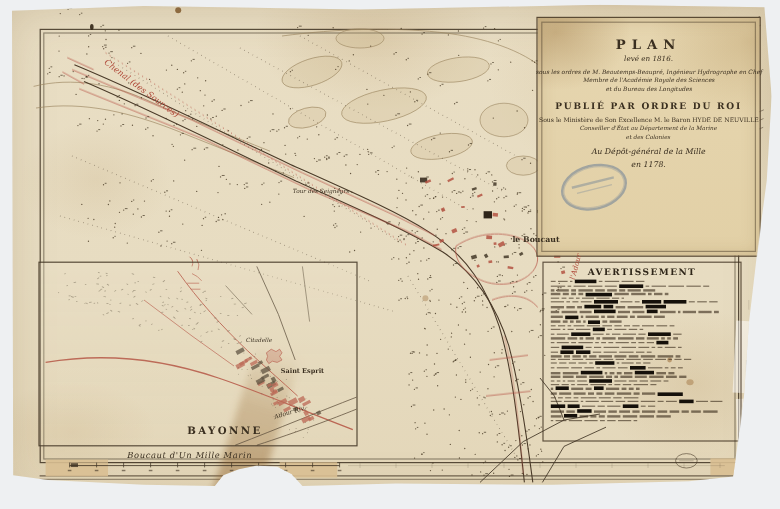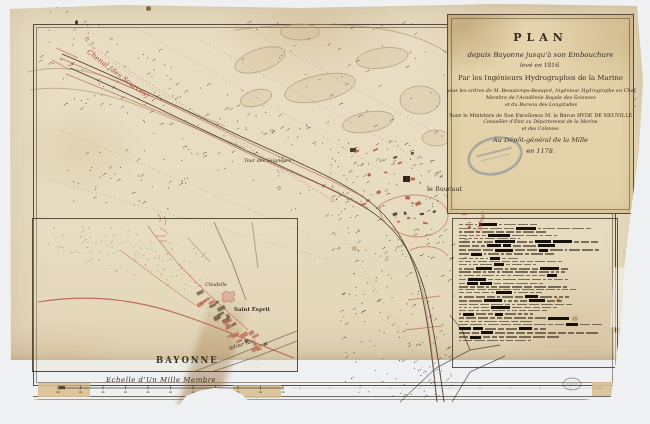--- a/index.html
+++ b/index.html
@@ -1,19 +1,19 @@
 <!DOCTYPE html>
 <html><head>
 <meta charset="utf-8">
 <style>
   html,body{margin:0;padding:0;background:#eef0f2;}
   .scene{position:relative;width:650px;height:424px;overflow:hidden;
          font-family:"DejaVu Serif","Liberation Serif",serif;background:#eef0f2;}
   
-  .sheet{position:absolute;left:0;top:0;width:650px;height:360px;
+  .sheet{position:absolute;left:0;top:0;width:650px;height:424px;
     background:
       radial-gradient(140px 90px at 310px 30px, rgba(166,126,66,.18), transparent 70%),
       radial-gradient(220px 150px at 560px 60px, rgba(176,140,80,.20), transparent 70%),
       radial-gradient(90px 70px at 80px 150px, rgba(170,135,80,.12), transparent 70%),
       radial-gradient(120px 90px at 580px 320px, rgba(172,134,74,.16), transparent 70%),
       radial-gradient(100px 60px at 60px 360px, rgba(168,130,70,.14), transparent 70%),
       linear-gradient(180deg,#e9dec4 0%,#e7dcc1 55%,#e3d6b8 100%);
     box-shadow:inset 0 0 45px rgba(120,90,45,.28), inset 0 0 8px rgba(120,90,45,.25);
     clip-path:polygon(10px 9px,120px 5px,300px 8px,500px 4px,637px 6px,643px 80px,
       639px 150px,631px 210px,624px 270px,620px 330px,611px 397px,574px 401px,
@@ -1215,36 +1215,36 @@
       <g stroke="#b04a3a" stroke-width=".7" fill="none" opacity=".85">
         <path d="M158,214 q4,3 2,8 M164,216 q3,5 1,9 M160,228 q5,2 8,6 M156,236 h10 M159,241 h8"></path>
       </g>
       <ellipse cx="572" cy="384" rx="9" ry="6" stroke="#4a3c2a" stroke-width=".5" fill="none"></ellipse>
       <path d="M566,384 h12" stroke="#4a3c2a" stroke-width=".6" opacity=".4"></path>
     </svg>
 
     <div class="cartouche">
       <div class="cartouche-inner">
         <div class="ct1">PLAN</div>
-        <div class="ct3">depuis Bayonne jusqu'à son Embouchure</div>
         <div class="ct4">levé en 1816.</div>
-        <div class="ct5">Par les Ingénieurs Hydrographes de la Marine</div>
         <div class="ct6">sous les ordres de M. Beautemps-Beaupré, Ingénieur Hydrographe en Chef</div>
         <div class="ct7">Membre de l'Académie Royale des Sciences</div>
         <div class="ct8">et du Bureau des Longitudes</div>
+        <div class="ct9">PUBLIÉ PAR ORDRE DU ROI</div>
         <div class="ct10">Sous le Ministère de Son Excellence M. le Baron HYDE DE NEUVILLE</div>
         <div class="ct11">Conseiller d'État au Département de la Marine</div>
         <div class="ct12">et des Colonies</div>
         <div class="ct13">Au Dépôt-général de la Mille</div>
         <div class="ct14">en 1178.</div>
       </div>
     </div>
     <div class="stamp"></div>
 
     <div class="notice">
+      <div class="notice-title">AVERTISSEMENT</div>
       <div id="avert-lines">
           <div class="fakeline">
             <span style="width: 3.95574px;"></span>
             <span style="width: 7.74496px;"></span>
             <span style="width: 2.40979px;"></span>
             <span class="redact" style="width: 18.2623px;"></span>
             <span style="width: 2.71625px;"></span>
             <span style="width: 11.8709px;"></span>
             <span style="width: 9.97002px;"></span>
             <span style="width: 6.62558px;"></span>
@@ -1641,22 +1641,22 @@
             <span style="width: 2.80785px;"></span>
           </div>
         </div>
     </div>
 
     <div class="inset"></div>
 
     <div class="lbl red it" style="left:90px;top:48px;font-size:7px;transform:rotate(37deg);transform-origin:left top;">Chenal (des Sources)</div>
     <div class="lbl red it" style="left:474px;top:232px;font-size:6px;transform:rotate(-75deg);transform-origin:left top;">l'Adour</div>
     <div class="lbl it" style="left:244px;top:157px;font-size:6px;transform:scale(.8);transform-origin:left top;">Tour des Seigneurs</div>
-    <div class="lbl" style="left:427px;top:185px;font-size:6.5px;font-weight:normal;">le Boucaut</div>
+    <div class="lbl" style="left:427px;top:196px;font-size:6.5px;font-weight:bold;">le Boucaut</div>
 
     <div class="lbl it" style="left:205px;top:281px;font-size:6px;transform:scale(.8);transform-origin:left top;">Citadelle</div>
     <div class="lbl" style="left:234px;top:306px;font-size:6px;font-weight:bold;transform:scale(.9);transform-origin:left top;">Saint Esprit</div>
     <div class="lbl" style="left:156px;top:355px;font-size:8.5px;font-weight:bold;letter-spacing:2px;">BAYONNE</div>
     <div class="lbl it" style="left:228px;top:345px;font-size:6px;transform:rotate(-17deg) scale(.85);transform-origin:left top;">Adour Riv.</div>
 
-    <div class="lbl it" style="left:106px;top:376px;font-size:7px;letter-spacing:.5px;">Echelle d'Un Mille Membre</div>
+    <div class="lbl it" style="left:106px;top:376px;font-size:7px;letter-spacing:.5px;">Boucaut d'Un Mille Marin</div>
   </div>
 </div>
 
 </body></html>

